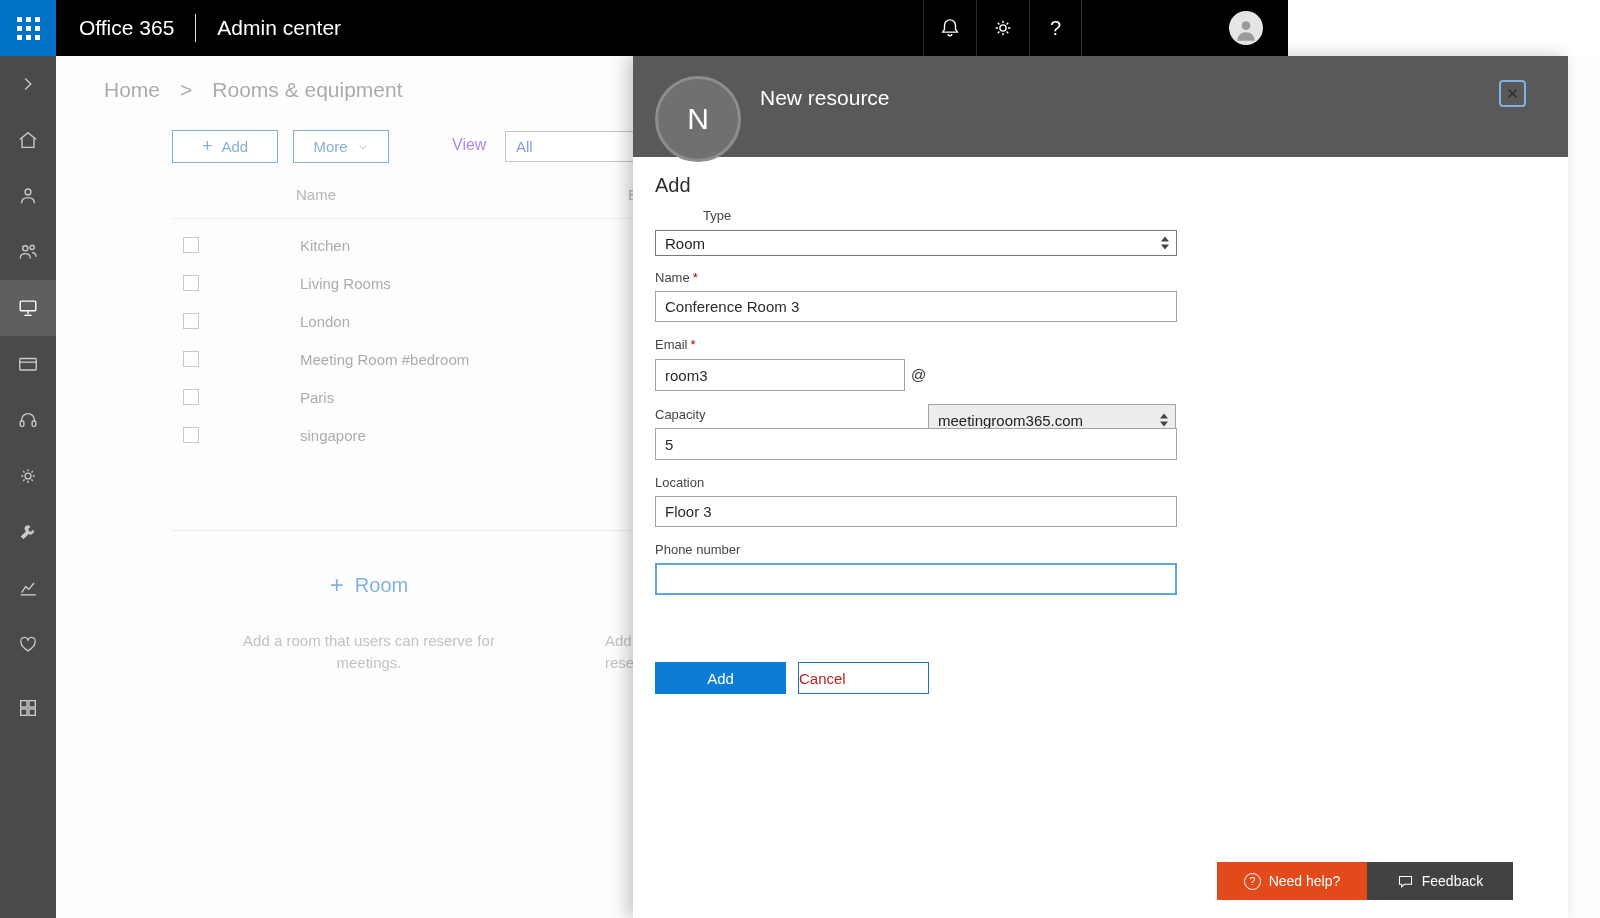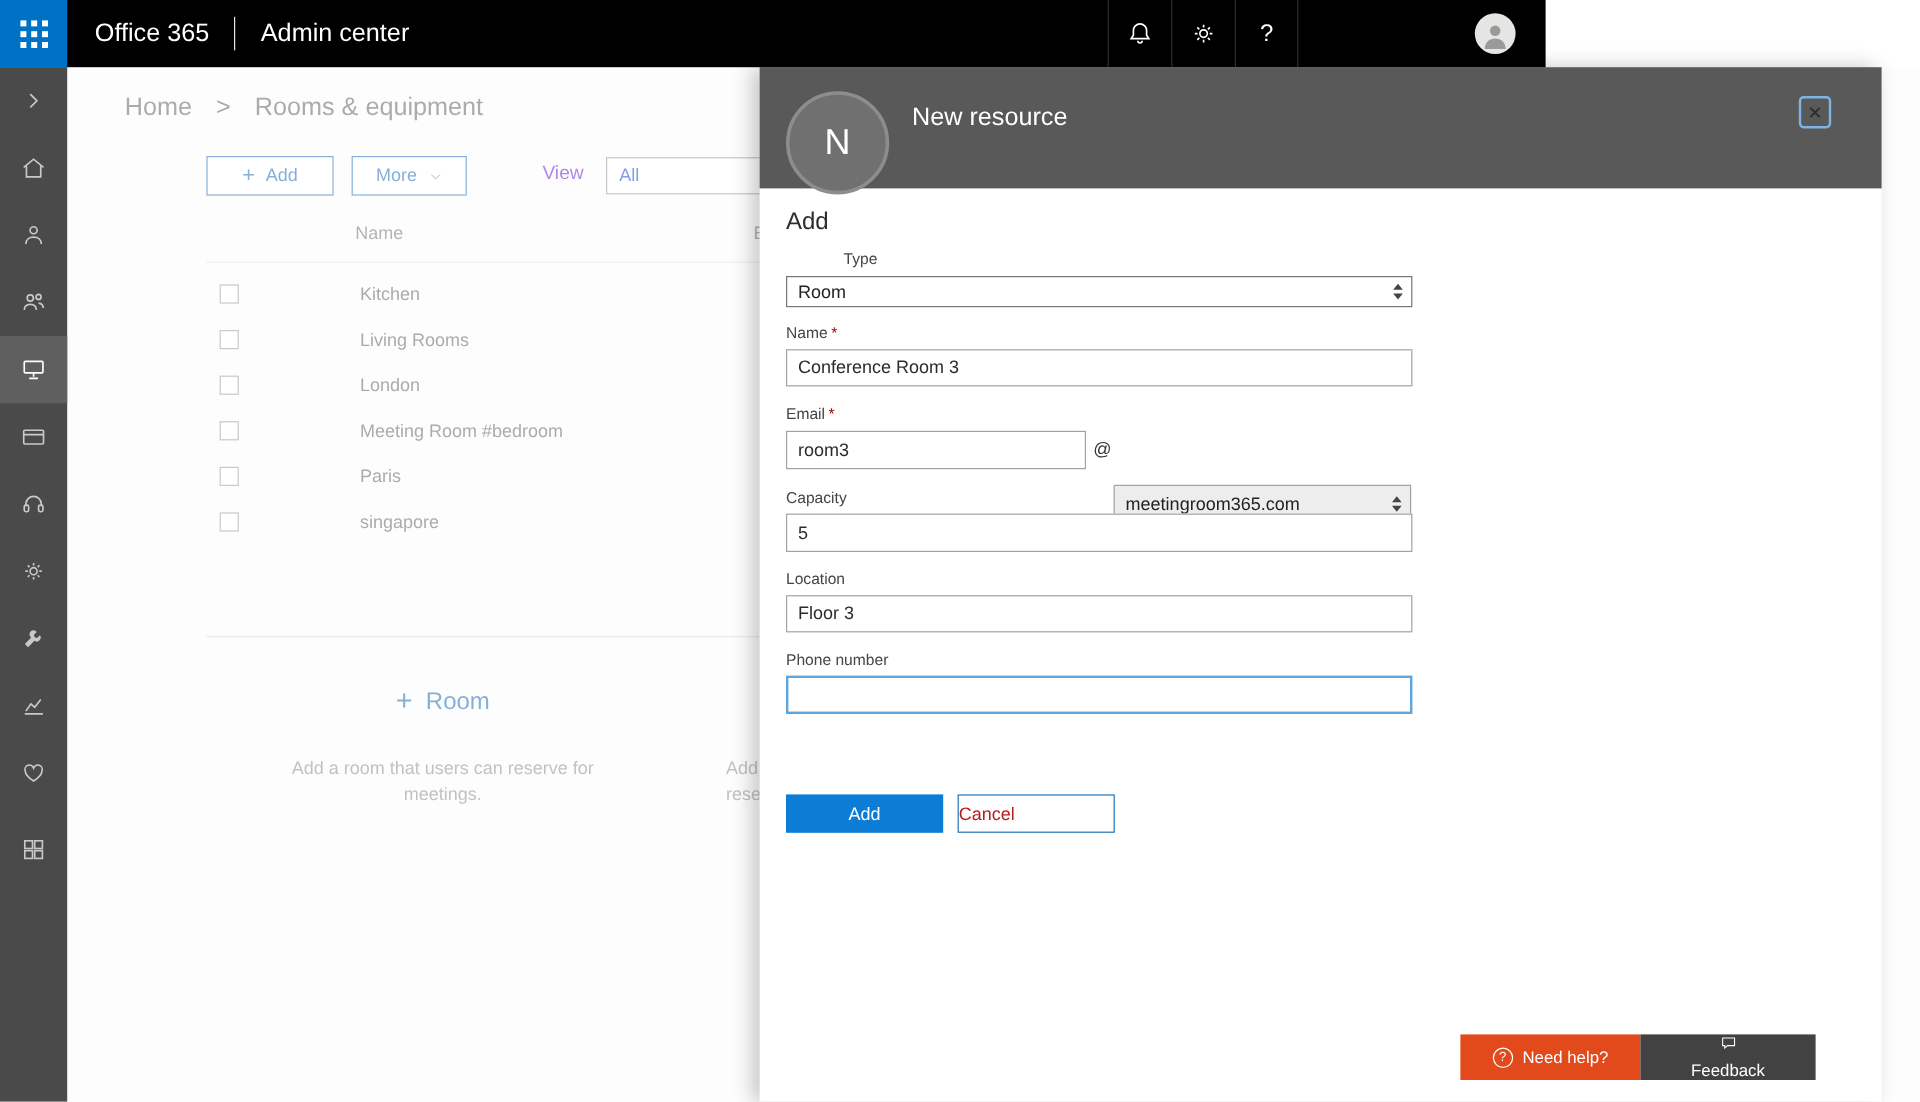--- a/index.html
+++ b/index.html
@@ -99,21 +99,21 @@
   .btn-primary{position:absolute;left:22px;top:606px;width:131px;height:32px;background:#0c7cd5;
     color:#fff;border:none;font-size:15px;display:flex;align-items:center;justify-content:center;cursor:pointer;}
   .btn-cancel{position:absolute;left:165px;top:606px;width:131px;height:32px;background:#fff;
     border:1px solid #1b75bb;color:#b91c1c;font-size:15px;display:flex;align-items:center;
     justify-content:flex-start;cursor:pointer;}
   .need-help{position:absolute;left:584px;top:806px;width:150px;height:38px;background:#e24a1c;
     color:#fff;font-size:14px;display:flex;align-items:center;justify-content:center;gap:8px;cursor:pointer;}
   .need-help .qcircle{width:17px;height:17px;border:1.5px solid #fff;border-radius:50%;
     display:flex;align-items:center;justify-content:center;font-size:11px;flex:0 0 17px;}
   .feedback{position:absolute;left:734px;top:806px;width:146px;height:38px;background:#424242;
-    color:#fff;font-size:14px;display:flex;align-items:center;justify-content:center;gap:8px;cursor:pointer;flex-direction:column;}
+    color:#fff;font-size:14px;display:flex;align-items:center;justify-content:center;gap:8px;cursor:pointer;}
   .feedback svg{width:17px;height:17px;stroke:#fff;fill:none;stroke-width:1.5;}
 </style>
 </head>
 <body>
 
 <div class="topbar">
   <div class="waffle">
     <div class="waffle-grid">
       <i></i>
         <i></i>

